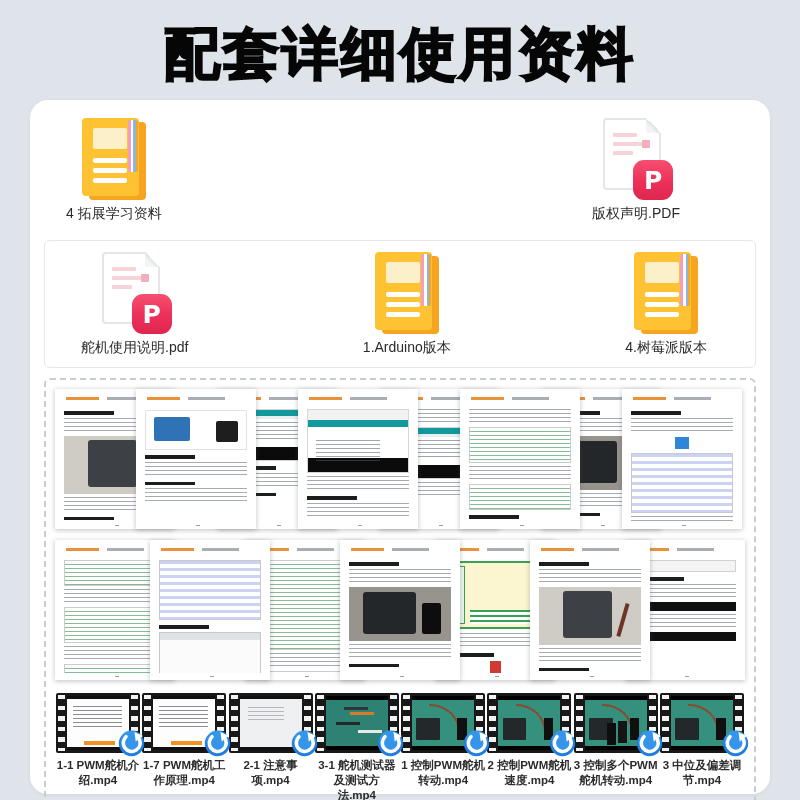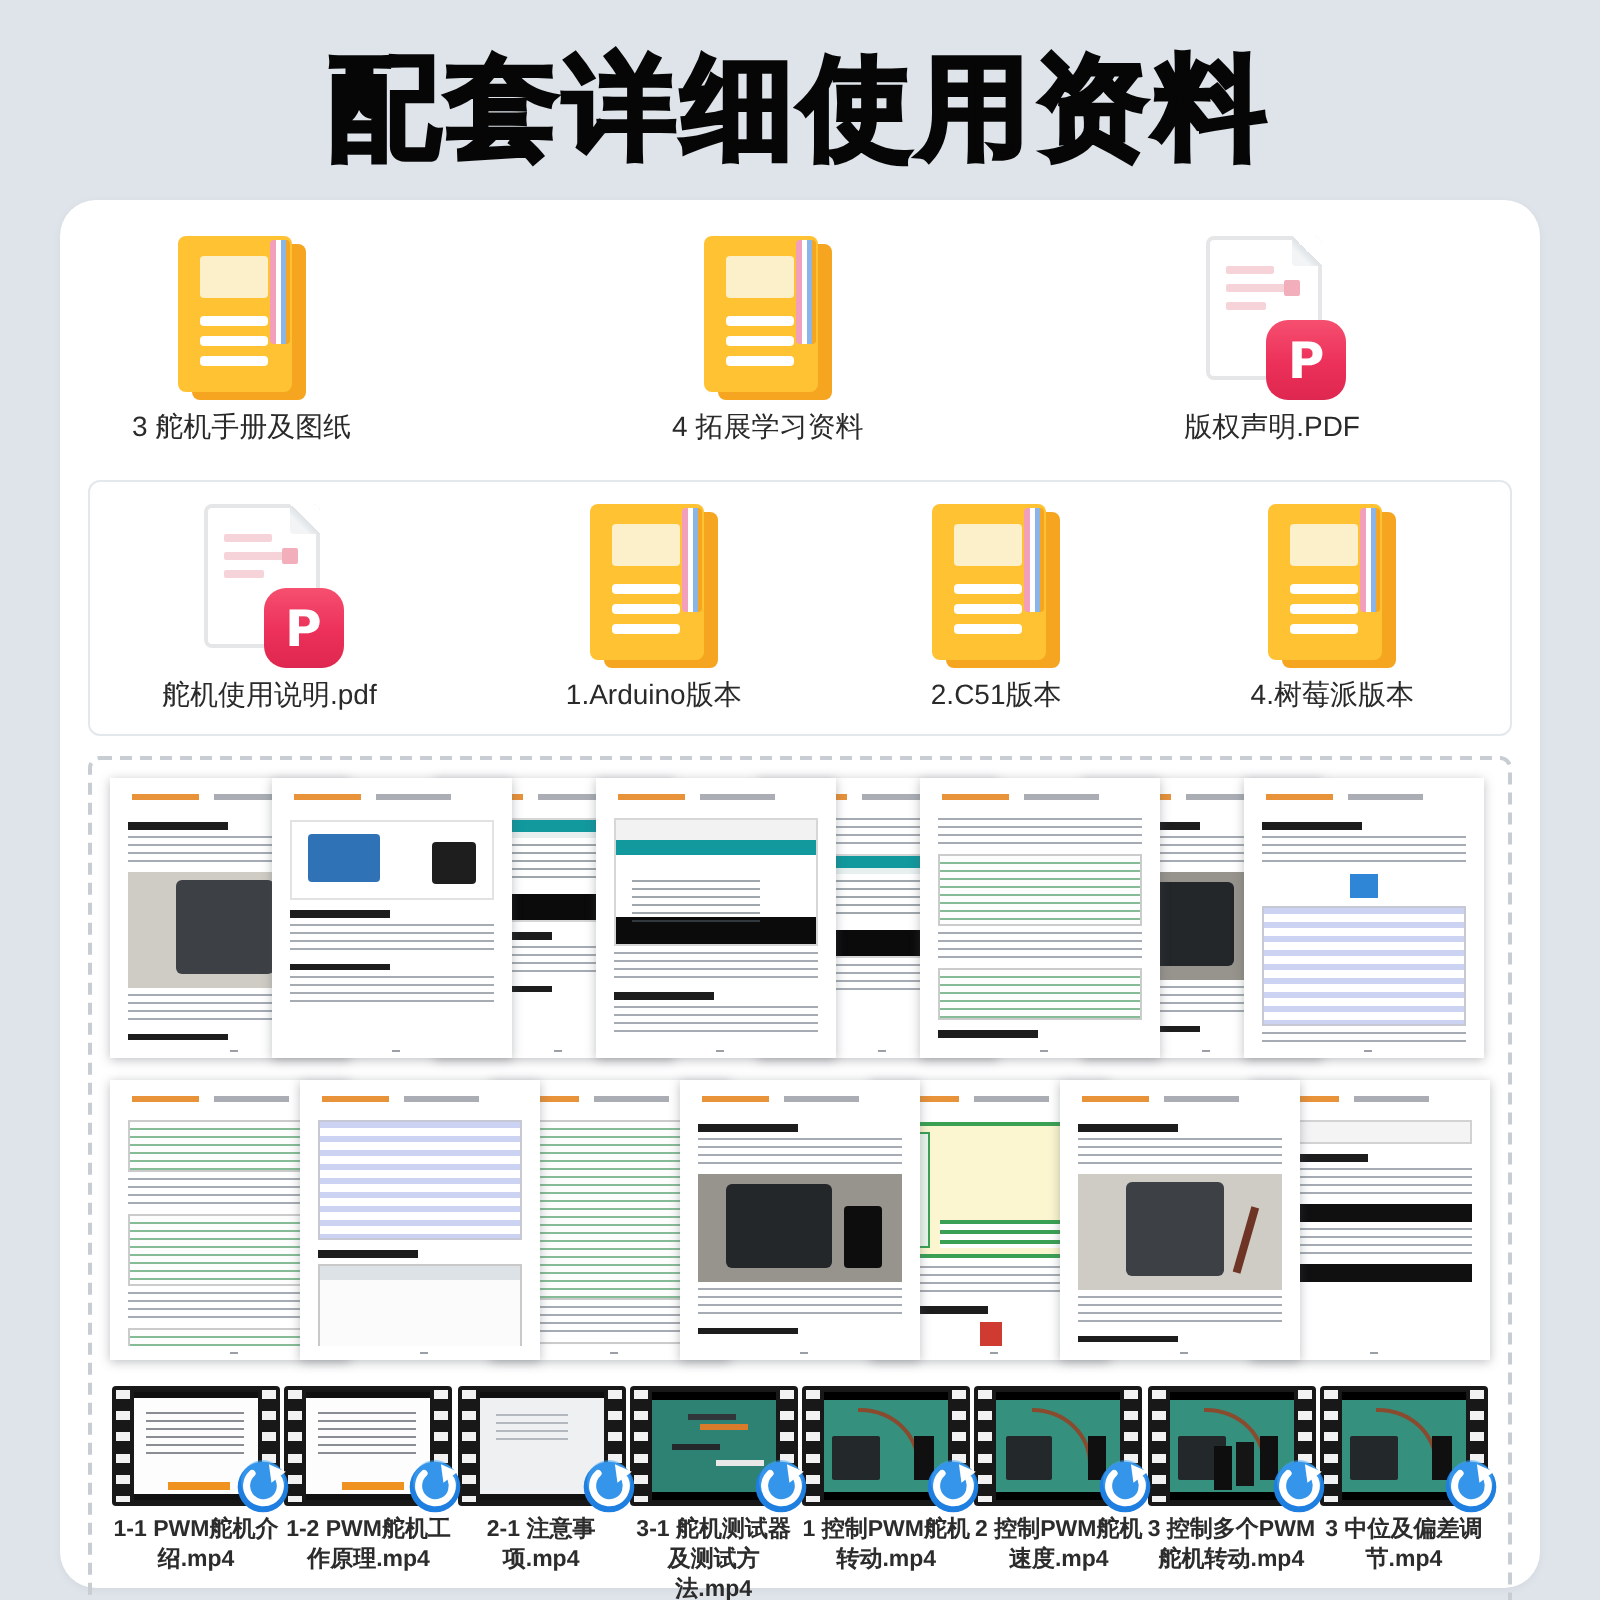--- a/index.html
+++ b/index.html
@@ -158,125 +158,91 @@
         <div class="f-front">
           <div class="f-card"></div>
           <div class="f-line l1"></div>
           <div class="f-line l2"></div>
           <div class="f-line l3"></div>
         </div>
         <div class="f-stripe"></div>
       </div>
 
     </div>
-    <div class="file-label">3 舵机手册及图纸</div>
+    <div class="file-label">4 拓展学习资料</div>
+
+  </div>
+      <div class="file-item">
+    <div class="icon-wrap">
+
+      <div class="pdf-icon">
+        <div class="p-page">
+          <div class="p-fold"></div>
+          <div class="p-l l1"></div>
+          <div class="p-l l2"></div>
+          <div class="p-l l3"></div>
+          <div class="p-sq"></div>
+        </div>
+        <div class="p-badge">P</div>
+      </div>
+    </div>
+    <div class="file-label">版权声明.PDF</div>
+
+  </div>
+    </div>
+
+  <div class="version-box">
+      <div class="file-item">
+    <div class="icon-wrap">
+
+      <div class="pdf-icon">
+        <div class="p-page">
+          <div class="p-fold"></div>
+          <div class="p-l l1"></div>
+          <div class="p-l l2"></div>
+          <div class="p-l l3"></div>
+          <div class="p-sq"></div>
+        </div>
+        <div class="p-badge">P</div>
+      </div>
+    </div>
+    <div class="file-label">舵机使用说明.pdf</div>
 
   </div>
       <div class="file-item">
     <div class="icon-wrap">
       <div class="folder-icon">
         <div class="f-back"></div>
         <div class="f-front">
           <div class="f-card"></div>
           <div class="f-line l1"></div>
           <div class="f-line l2"></div>
           <div class="f-line l3"></div>
         </div>
         <div class="f-stripe"></div>
       </div>
 
     </div>
-    <div class="file-label">4 拓展学习资料</div>
-
-  </div>
-      <div class="file-item">
-    <div class="icon-wrap">
-
-      <div class="pdf-icon">
-        <div class="p-page">
-          <div class="p-fold"></div>
-          <div class="p-l l1"></div>
-          <div class="p-l l2"></div>
-          <div class="p-l l3"></div>
-          <div class="p-sq"></div>
-        </div>
-        <div class="p-badge">P</div>
-      </div>
-    </div>
-    <div class="file-label">版权声明.PDF</div>
-
-  </div>
-    </div>
-
-  <div class="version-box">
-      <div class="file-item">
-    <div class="icon-wrap">
-
-      <div class="pdf-icon">
-        <div class="p-page">
-          <div class="p-fold"></div>
-          <div class="p-l l1"></div>
-          <div class="p-l l2"></div>
-          <div class="p-l l3"></div>
-          <div class="p-sq"></div>
-        </div>
-        <div class="p-badge">P</div>
-      </div>
-    </div>
-    <div class="file-label">舵机使用说明.pdf</div>
+    <div class="file-label">1.Arduino版本</div>
 
   </div>
       <div class="file-item">
     <div class="icon-wrap">
       <div class="folder-icon">
         <div class="f-back"></div>
         <div class="f-front">
           <div class="f-card"></div>
           <div class="f-line l1"></div>
           <div class="f-line l2"></div>
           <div class="f-line l3"></div>
         </div>
         <div class="f-stripe"></div>
       </div>
 
     </div>
-    <div class="file-label">1.Arduino版本</div>
-
-  </div>
-      <div class="file-item">
-    <div class="icon-wrap">
-      <div class="folder-icon">
-        <div class="f-back"></div>
-        <div class="f-front">
-          <div class="f-card"></div>
-          <div class="f-line l1"></div>
-          <div class="f-line l2"></div>
-          <div class="f-line l3"></div>
-        </div>
-        <div class="f-stripe"></div>
-      </div>
-
-    </div>
-    <div class="file-label">2.C51版本</div>
-
-  </div>
-      <div class="file-item">
-    <div class="icon-wrap">
-      <div class="folder-icon">
-        <div class="f-back"></div>
-        <div class="f-front">
-          <div class="f-card"></div>
-          <div class="f-line l1"></div>
-          <div class="f-line l2"></div>
-          <div class="f-line l3"></div>
-        </div>
-        <div class="f-stripe"></div>
-      </div>
-
-    </div>
     <div class="file-label">4.树莓派版本</div>
 
   </div>
     </div>
 
   <div class="content-box">
     <div class="docs-row docs-row1">
         <div class="doc-page" style="z-index: 20;">
     <div class="doc-hdr"></div>
     <div class="doc-body">
@@ -442,21 +408,21 @@
       <div class="scene slide">
         
       </div>
       <svg class="play-icon" viewBox="0 0 32 32">
         <circle cx="16" cy="16" r="15" fill="#1f7fe0"></circle>
         <circle cx="16" cy="13" r="13" fill="#47a7f2" opacity="0.55"></circle>
         <path d="M9.5 8 A10 10 0 1 0 25.5 11.5" fill="none" stroke="#ffffff" stroke-width="4.2" stroke-linecap="round"></path>
         <polygon points="19.5,2.5 29.5,7 21,13.5" fill="#ffffff"></polygon>
       </svg>
     </div>
-    <div class="video-label">1-2 PWM舵机工作原理.mp4</div>
+    <div class="video-label">1-7 PWM舵机工作原理.mp4</div>
   </div>
         <div class="video-item">
     <div class="film">
       <div class="scene ide">
         
       </div>
       <svg class="play-icon" viewBox="0 0 32 32">
         <circle cx="16" cy="16" r="15" fill="#1f7fe0"></circle>
         <circle cx="16" cy="13" r="13" fill="#47a7f2" opacity="0.55"></circle>
         <path d="M9.5 8 A10 10 0 1 0 25.5 11.5" fill="none" stroke="#ffffff" stroke-width="4.2" stroke-linecap="round"></path>

